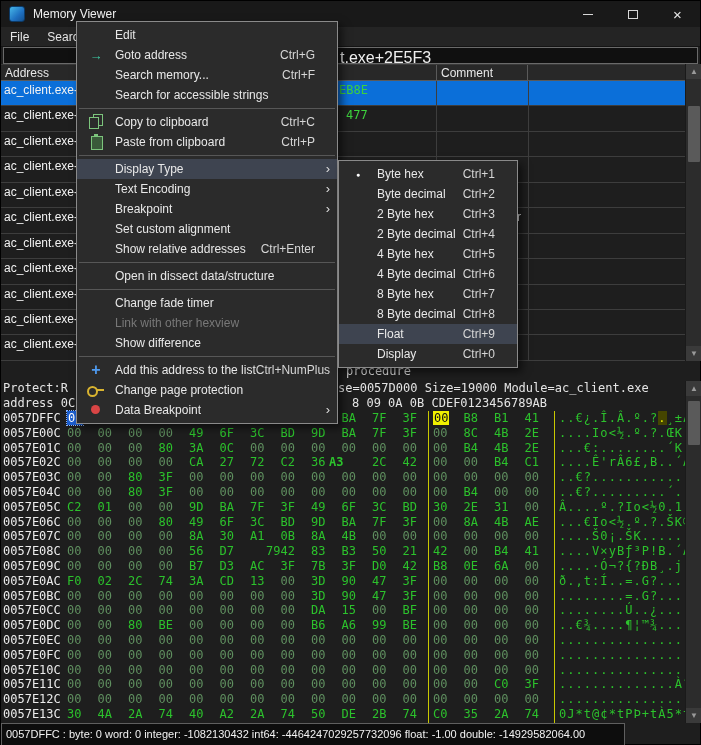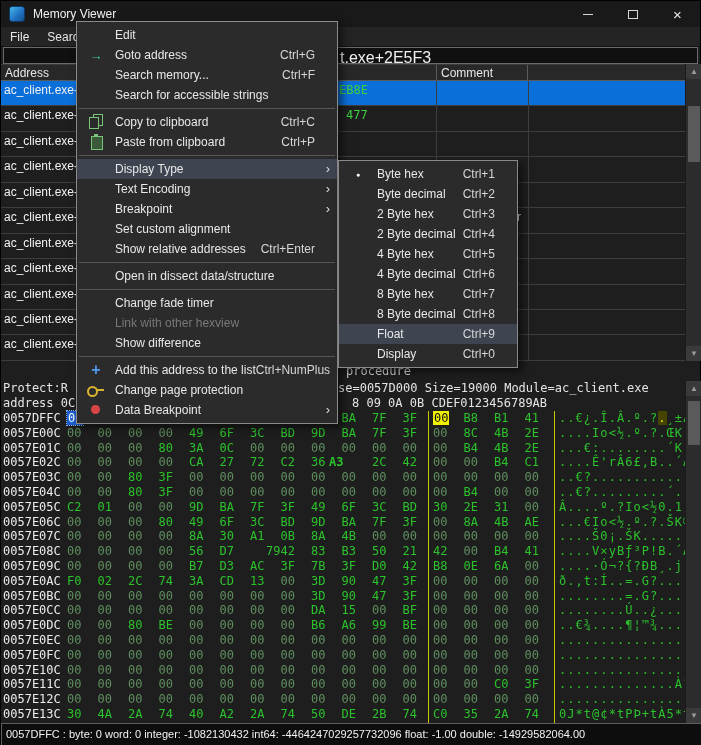--- a/index.html
+++ b/index.html
@@ -67,21 +67,21 @@
   .hb.z { color:#5f8f5f; }
   .hb.v { color:#2cc22c; }
   .hb.cur { background:#1c5fd0; color:#ffffff; padding:0 1px; outline:1px dotted #8ab4ff; }
   .hb.sel { background:#f0f000; color:#101010; padding:0 1px; }
   .hascii { position:absolute; left:558px; letter-spacing:1.05px; white-space:pre; }
   .hascii .g { color:#2cc22c; }
   .hascii .y { color:#e8e800; background:#454500; }
   .ysep { position:absolute; top:410px; height:312px; width:1px; background:#c8c800; }
 
   
-  .statusbar { position:absolute; left:0; top:722px; width:701px; height:23px; background:#0d0d0d; border:1px solid #5f5f5f; }
+  .statusbar { position:absolute; left:0; top:722px; width:624px; height:23px; background:#0d0d0d; border:1px solid #5f5f5f; }
   .statusbar span { position:absolute; left:4px; top:4px; font-size:11px; color:#f2f2f2; white-space:nowrap; }
 
   
   .menu { position:absolute; background:#2b2b2b; border:1px solid #8a8a8a; box-shadow:4px 4px 8px rgba(0,0,0,.55); z-index:20; padding:3px 0; font-size:12px; }
   .mitem { position:relative; height:20px; display:flex; align-items:center; padding:0 8px 0 6px; color:#e8e8e8; white-space:nowrap; }
   .mitem.hl { background:#3e4450; }
   .mitem.dis, .mitem.dis .mlabel, .mitem.dis .mshort { color:#787878; }
   .micon { position:relative; width:26px; height:20px; flex:0 0 26px; display:flex; align-items:center; justify-content:center; }
   .mlabel { flex:1; padding-left:6px; }
   .mshort { color:#d6d6d6; padding-right:14px; }

